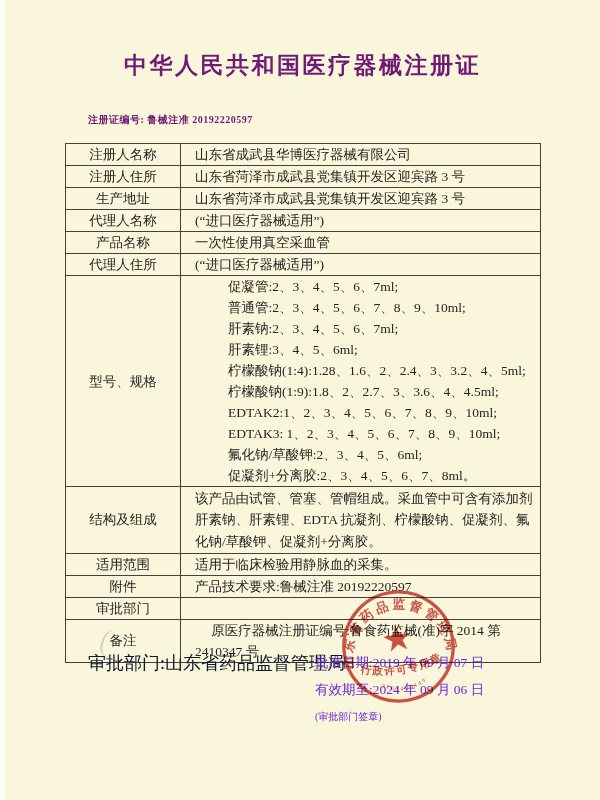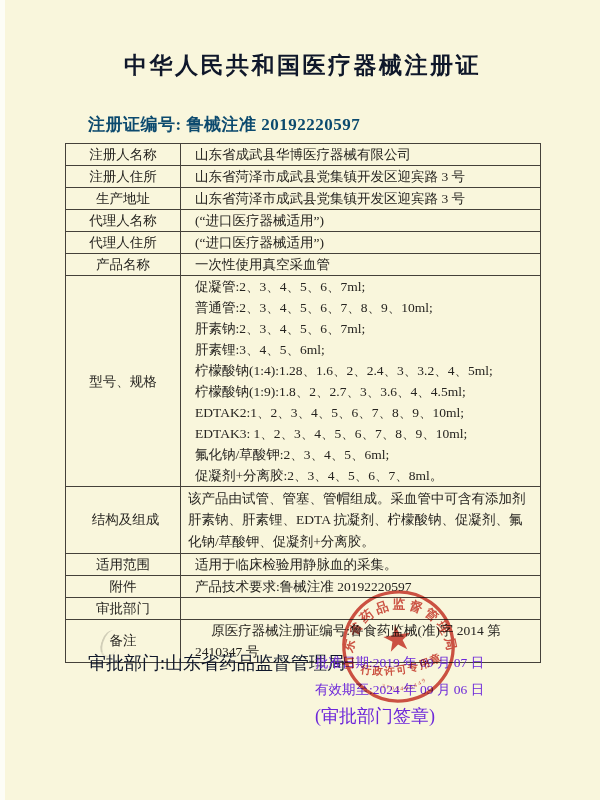--- a/index.html
+++ b/index.html
@@ -9,53 +9,53 @@
     font-family:"Liberation Serif","DejaVu Serif",serif;
     color:#2a2722;
   }
   .page{
     position:absolute;left:5px;top:0;width:595px;height:800px;
     background:#f9f6dc;
   }
   .title{
     position:absolute;left:0;top:50px;width:100%;margin:0;
     text-align:center;font-size:23px;font-weight:700;letter-spacing:2.5px;
-    color:#0f172a;
+    color:#701a75;
   }
   .cert-line{
-    position:absolute;left:83px;top:113px;font-size:17px;font-weight:600;
-    letter-spacing:.5px;color:#0c4a6e;text-align:center;
+    position:absolute;left:83px;top:113px;font-size:10px;font-weight:600;
+    letter-spacing:.5px;color:#701a75;text-align:center;
   }
   table.cert-table{
     position:absolute;left:60px;top:143px;width:476px;
     border-collapse:collapse;table-layout:fixed;
     font-size:13.5px;color:#262420;
   }
   table.cert-table td{
     border:1.3px solid #45413a;
     vertical-align:middle;
     line-height:21px;
     overflow:hidden;
   }
   td.lbl{width:110px;text-align:center;padding:0 2px;}
   td.val{padding:0 6px 0 14px;text-align:left;}
   tr.h1 td{height:20px;}
   tr.h2 td{height:41px;}
-  tr.h3 td{height:63px;padding-left:7px;}
-  .spec-line{line-height:21px;white-space:nowrap;}
+  tr.h3 td{height:63px;}
+  .spec-line{line-height:21px;white-space:nowrap;margin-left:33px;}
   td.val.struct{line-height:21.3px;padding-top:1px;padding-bottom:1px;}
   td.val.remark{line-height:21px;text-indent:1.2em;padding-right:10px;}
   .footer-left{
     position:absolute;left:83px;top:651px;font-size:18px;color:#0f172a;
   }
   .footer-right{
     position:absolute;left:310px;top:649px;font-size:13.5px;color:#6d28d9;
     line-height:27px;
   }
-  .footer-right .seal-note{font-size:18px;font-family:Liberation Serif, serif;}
+  .footer-right .seal-note{font-size:10px;font-family:Liberation Serif, serif;}
   .pencil-mark{
     position:absolute;left:96px;top:630px;width:15px;height:26px;
     border-left:2px solid rgba(110,105,95,.28);
     border-bottom:2px solid rgba(110,105,95,.16);
     border-radius:50%;
     transform:rotate(18deg);
   }
   .seal{
     position:absolute;left:335px;top:588px;width:117px;height:117px;
     transform:rotate(-9deg);
@@ -93,26 +93,26 @@
       </tr>
       <tr class="h1">
         <td class="lbl">生产地址</td>
         <td class="val">山东省菏泽市成武县党集镇开发区迎宾路 3 号</td>
       </tr>
       <tr class="h1">
         <td class="lbl">代理人名称</td>
         <td class="val">(“进口医疗器械适用”)</td>
       </tr>
       <tr class="h1">
+        <td class="lbl">产品名称</td>
+        <td class="val">一次性使用真空采血管</td>
+      </tr>
+      <tr class="h1">
         <td class="lbl">代理人住所</td>
         <td class="val">(“进口医疗器械适用”)</td>
-      </tr>
-      <tr class="h1">
-        <td class="lbl">产品名称</td>
-        <td class="val">一次性使用真空采血管</td>
       </tr>
       <tr>
         <td class="lbl">型号、规格</td>
         <td class="val">
           <div class="spec-line">促凝管:2、3、4、5、6、7ml;</div>
           <div class="spec-line">普通管:2、3、4、5、6、7、8、9、10ml;</div>
           <div class="spec-line">肝素钠:2、3、4、5、6、7ml;</div>
           <div class="spec-line">肝素锂:3、4、5、6ml;</div>
           <div class="spec-line">柠檬酸钠(1:4):1.28、1.6、2、2.4、3、3.2、4、5ml;</div>
           <div class="spec-line">柠檬酸钠(1:9):1.8、2、2.7、3、3.6、4、4.5ml;</div>

